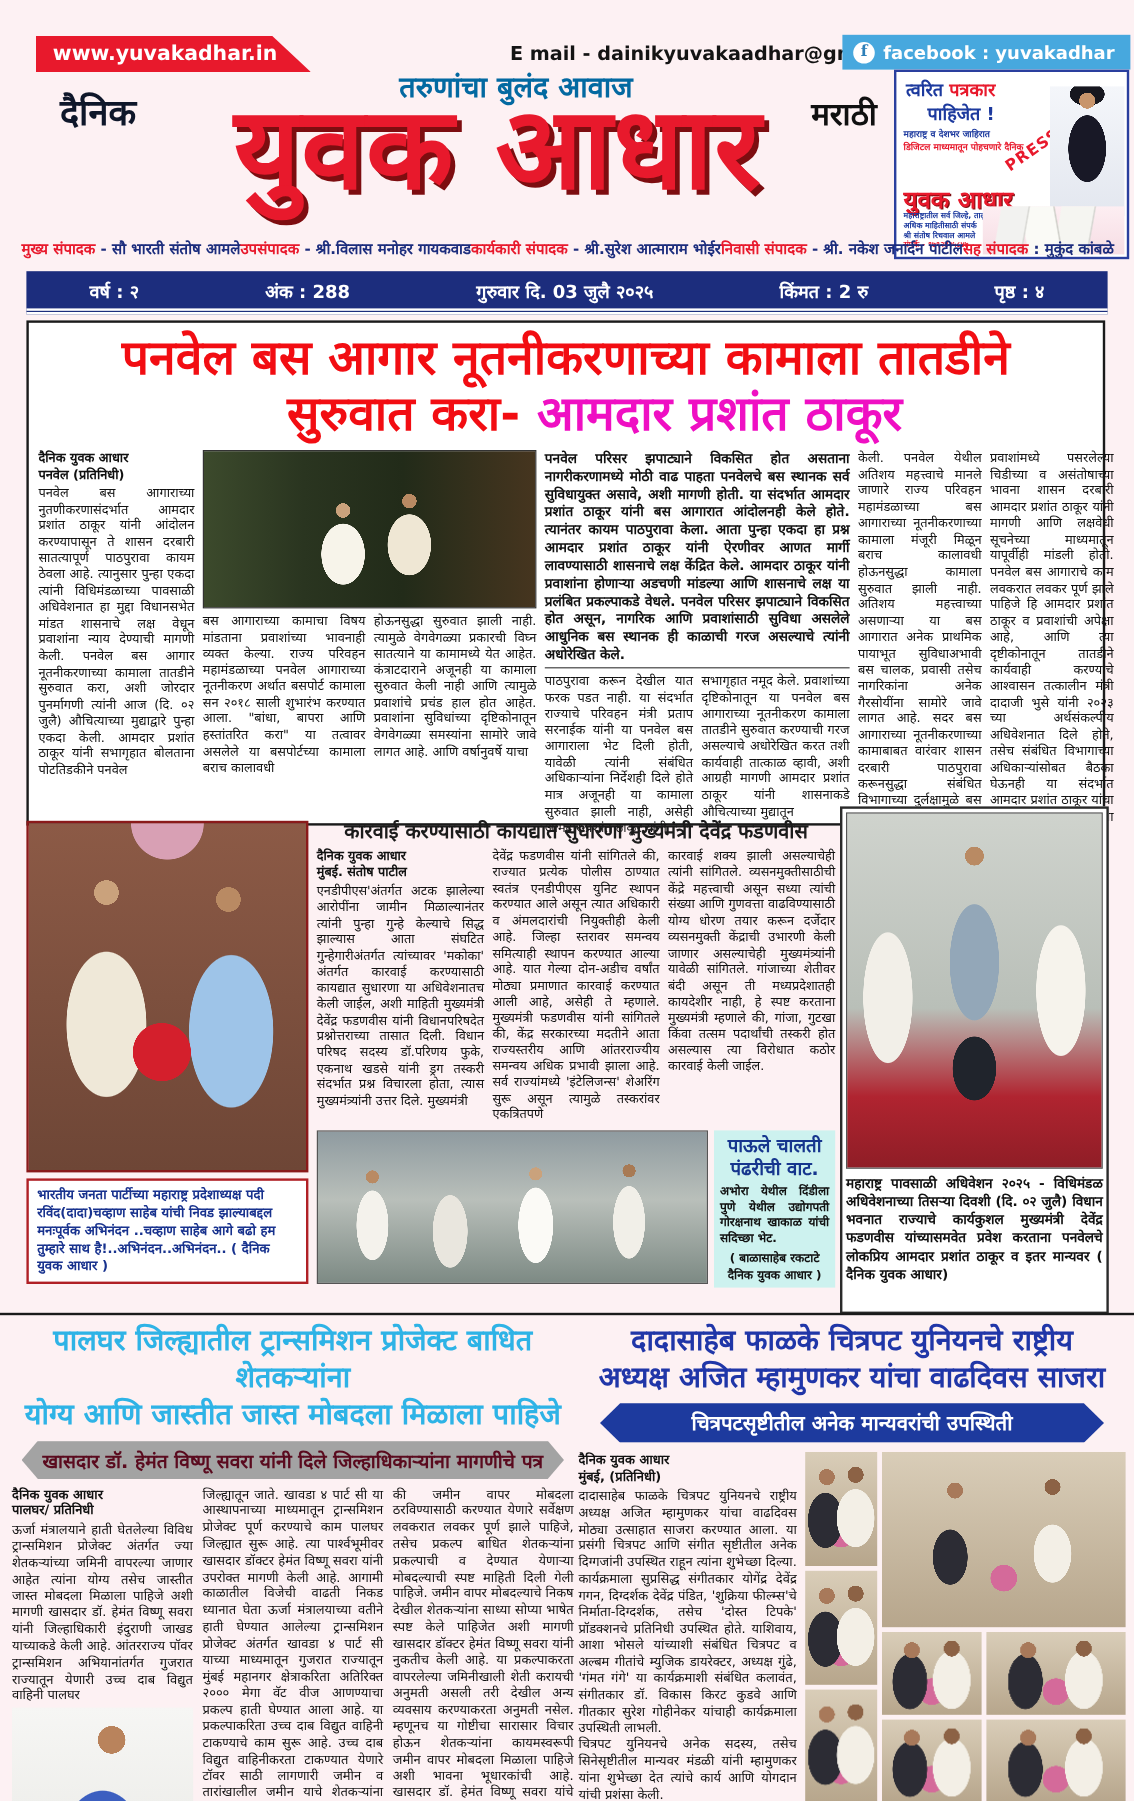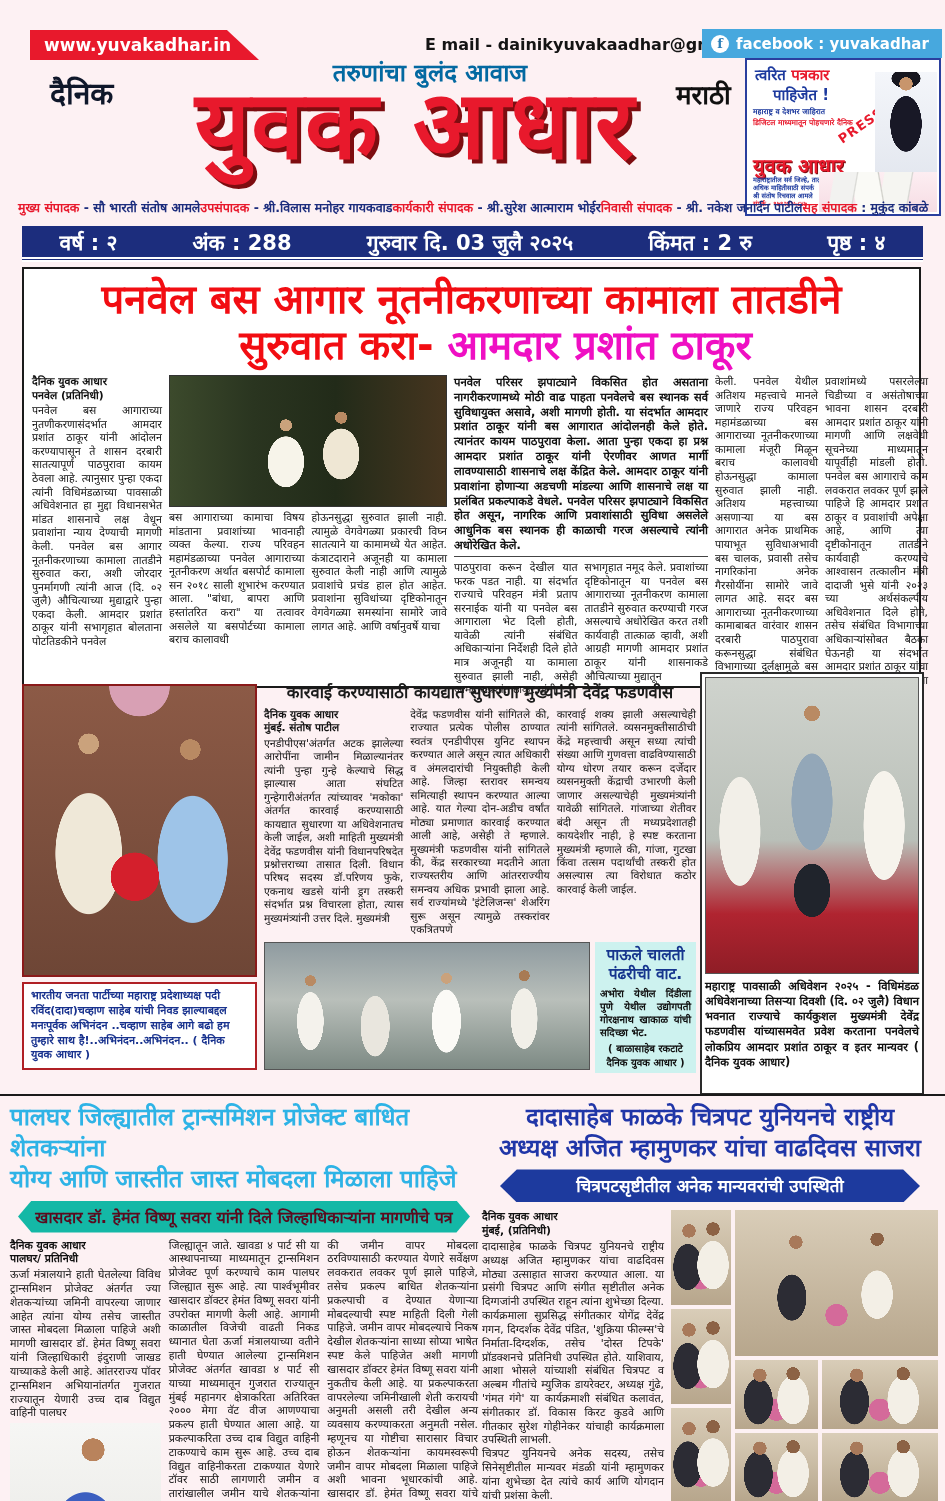--- a/index.html
+++ b/index.html
@@ -48,21 +48,21 @@
         linear-gradient(100deg,transparent 52%,#f5f5f1 53%,#f5f5f1 74%,#d5d5d1 75%,transparent 76%),
         linear-gradient(180deg,#fdeef2,#f6dde4);}
 
   
   .editors{position:absolute;left:18px;top:199px;width:910px;display:flex;justify-content:space-between;
       font-size:12.5px;font-weight:bold;white-space:nowrap;}
   .editors .lab{color:#e8192c;}
   .editors .nm{color:#1c2d7d;}
   .info-bar{position:absolute;left:22px;top:226px;width:901px;height:36px;background:#1c2d7d;
       border-bottom:5px double #fff;box-sizing:border-box;display:flex;align-items:center;
-      justify-content:space-around;color:#fff;font-size:21px;font-weight:bold;}
+      justify-content:space-around;color:#fff;font-size:15px;font-weight:bold;}
 
   
   .lead{position:absolute;left:22px;top:267px;width:899px;height:421px;background:#fff;
       border:2px solid #1a1a1a;box-sizing:border-box;}
   .lead-h1{text-align:center;color:#f20d12;font-weight:bold;font-size:40px;line-height:1.2;margin-top:6px;}
   .lead-h2{text-align:center;font-weight:bold;font-size:40px;line-height:1.1;color:#f20d12;padding-left:48px;}
   .lead-h2 .pink{color:#ef0fc3;}
   .lead-body{display:flex;gap:7px;padding:8px 8px 4px 8px;font-size:10.7px;line-height:1.27;text-align:justify;}
   .byline{font-weight:bold;white-space:pre-line;margin-bottom:2px;}
   .colA{width:130px;flex:none;}
@@ -139,22 +139,22 @@
   .paule-text{font-size:10px;font-weight:bold;text-align:justify;margin-top:3px;line-height:1.3;}
   .paule-credit{font-size:10px;font-weight:bold;margin-top:2px;}
   .session-box{position:absolute;left:700px;top:672px;width:224px;height:423px;background:#fff;
       border:2px solid #2a2a2a;box-sizing:border-box;padding:3px;}
   .session-caption{font-size:11.4px;font-weight:bold;line-height:1.33;margin-top:5px;text-align:justify;color:#101010;}
 
   .divider{position:absolute;left:0;top:1094px;width:945px;height:2px;background:#1a1a1a;}
 
   
   .palghar{position:absolute;left:10px;top:1102px;width:468px;}
-  .palghar-h{color:#2eb3e6;font-size:24px;font-weight:bold;line-height:1.3;}
-  .palghar-ribbon{margin:5px auto 0;width:452px;background:#14b8a6;color:#5a0a1e;font-weight:bold;
+  .palghar-h{color:#2eb3e6;font-size:24px;font-weight:bold;text-align:center;line-height:1.3;}
+  .palghar-ribbon{margin:5px auto 0;width:452px;background:#a3a3a3;color:#5a0a1e;font-weight:bold;
       font-size:16px;text-align:center;padding:5px 0;
       clip-path:polygon(3% 0,97% 0,100% 50%,97% 100%,3% 100%,0 50%);}
   .palghar-cols{display:flex;gap:8px;font-size:10.8px;line-height:1.28;text-align:justify;margin-top:6px;}
   .palghar-cols>div{flex:1;}
 
   
   .birthday{position:absolute;left:482px;top:1102px;width:456px;}
   .birthday-h{color:#2036a8;font-size:24px;font-weight:bold;text-align:center;line-height:1.3;}
   .birthday-ribbon{margin:5px auto 0;width:420px;background:#1d3a9e;color:#fff;font-weight:bold;
       font-size:17px;text-align:center;padding:5px 0;

